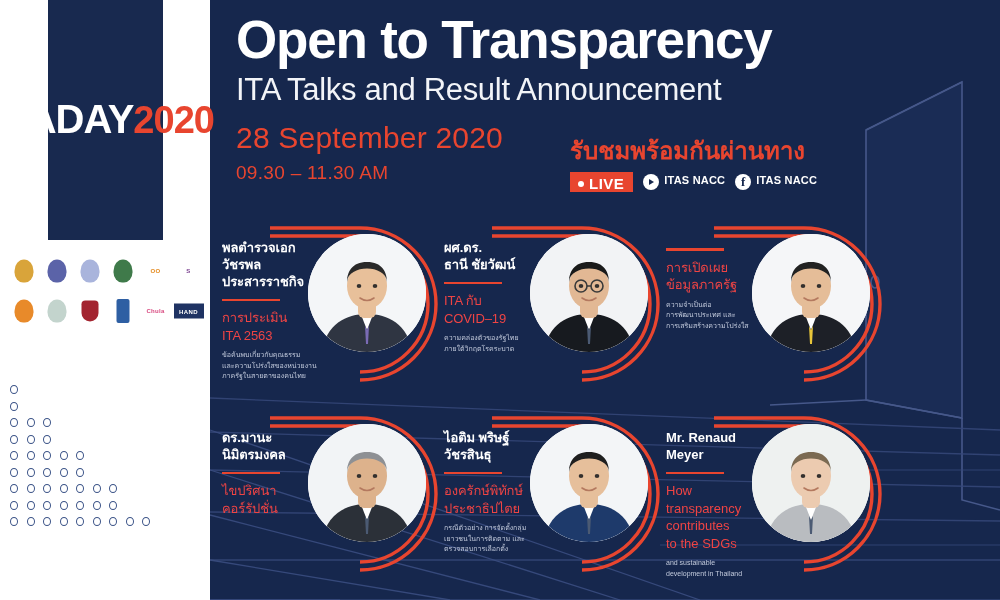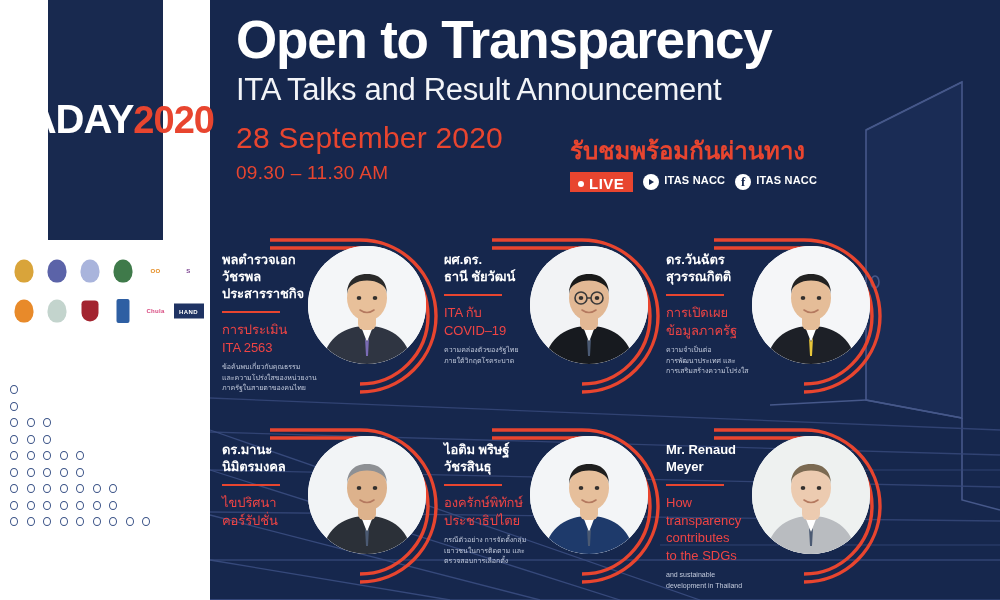--- a/index.html
+++ b/index.html
@@ -156,21 +156,21 @@
     margin-left: 1px;
   }
   .fb-icon {
     width: 16px; height: 16px; border-radius: 50%; background: #fff;
     color: #16274d; font-weight: bold; font-size: 13px;
     display: flex; align-items: center; justify-content: center;
     font-family: "Liberation Serif", serif;
   }
 
   
-  .cards { position: absolute; left: 210px; top: 232px; width: 790px; height: 368px; z-index: 4; }
+  .cards { position: absolute; left: 210px; top: 220px; width: 790px; height: 368px; z-index: 4; }
   .card { position: absolute; width: 230px; height: 176px; }
   .card .arcs { position: absolute; left: 0; top: 0; width: 230px; height: 176px; }
   .card .text {
     position: absolute; left: 12px; top: 20px; width: 112px;
     text-align: left;
   }
   .sp-name {
     color: #ffffff; font-size: 13px; font-weight: bold;
     line-height: 1.3; letter-spacing: -0.1px;
   }
@@ -448,24 +448,20 @@
             </g>
     </svg>
         </div>
       </div>
       <div class="card" style="left: 444px; top: 0px;">
     <svg class="arcs" viewBox="0 0 230 176" xmlns="http://www.w3.org/2000/svg">
       <path d="M60 8 H150 A 76 76 0 0 1 150 160" fill="none" stroke="#e8452f" stroke-width="3.4"></path>
       <path d="M60 16 H150 A 68 68 0 0 1 150 152" fill="none" stroke="#e8452f" stroke-width="3.4"></path>
     </svg>
         <div class="text">
-       <div class="sp-name">
-            <div>ดร.วันฉัตร</div>
-            <div>สุวรรณกิตติ</div>
-          </div>
        <div class="sp-rule"></div>
        <div class="sp-topic">
             <div>การเปิดเผย</div>
             <div>ข้อมูลภาครัฐ</div>
           </div>
        <div class="sp-desc">
             <div>ความจำเป็นต่อ</div>
             <div>การพัฒนาประเทศ และ</div>
             <div>การเสริมสร้างความโปร่งใส</div>
           </div>

